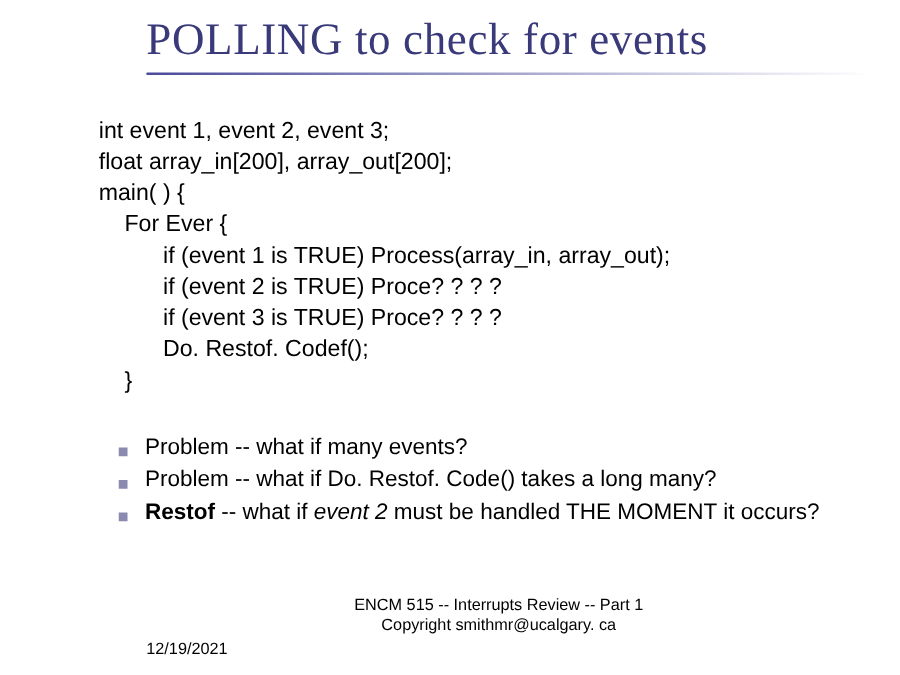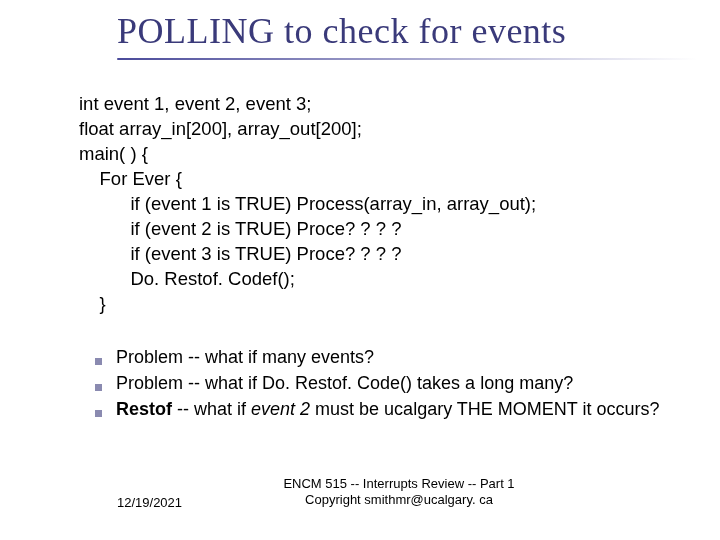--- a/index.html
+++ b/index.html
@@ -80,21 +80,21 @@
     bottom: 14px;
     left: 0;
     right: 0;
     height: 40px;
     font-size: 13px;
     color: #000;
   }
   .footer .date {
     position: absolute;
     left: 78px;
-    bottom: 16px;
+    bottom: 0;
   }
   .footer .center {
     position: absolute;
     left: 0;
     right: 0;
     text-align: center;
     line-height: 1.25;
     bottom: 18px;
   }
   .footer .pagenum {
@@ -130,21 +130,21 @@
       <div class="bullet">
         <div class="sq"></div>
         <div class="txt">Problem -- what if many events?</div>
       </div>
       <div class="bullet">
         <div class="sq"></div>
         <div class="txt">Problem -- what if Do. Restof. Code() takes a long many?</div>
       </div>
       <div class="bullet">
         <div class="sq"></div>
-        <div class="txt"><span class="bold">Restof</span><span> -- what if </span><span class="ital">event 2</span><span> must be ucalgary THE MOMENT it occurs?</span></div>
+        <div class="txt"><span class="bold">Restof</span><span> -- what if </span><span class="ital">event 2</span><span> must be handled THE MOMENT it occurs?</span></div>
       </div>
     </div>
   </div>
 
   <div class="footer">
     <div class="date">12/19/2021</div>
     <div class="center">
       <div>ENCM 515 -- Interrupts Review -- Part 1</div>
       <div>Copyright smithmr@ucalgary. ca</div>
     </div>

